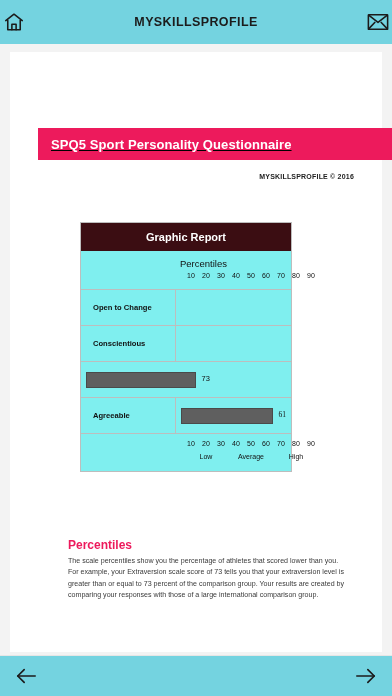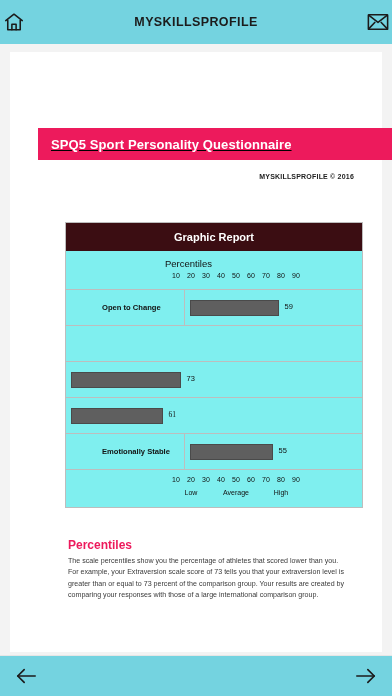--- a/index.html
+++ b/index.html
@@ -88,23 +88,23 @@
     top: 121px;
     font-size: 7px;
     font-weight: bold;
     color: #222;
     letter-spacing: 0.2px;
   }
 
   
   .report {
     position: absolute;
-    left: 55px;
+    left: 70px;
     top: 170px;
-    width: 298px;
+    width: 212px;
     border: 1px solid #bdbdbd;
     border-bottom: none;
   }
   .report-header {
     background: #3b0d12;
     color: #ffffff;
     text-align: center;
     font-size: 11px;
     font-weight: bold;
     padding: 8px 0;
@@ -145,21 +145,20 @@
     width: 95px;
     flex: 0 0 95px;
     font-size: 7.6px;
     font-weight: bold;
     color: #111;
     padding-left: 12px;
     align-self: stretch;
     display: flex;
     align-items: center;
     border-right: 1px solid #bdbdbd;
-    margin-left: 24px;
   }
   .row-barcell {
     flex: 1 1 auto;
     position: relative;
     height: 100%;
     display: flex;
     align-items: center;
     padding-left: 5px;
   }
   .bar-track {
@@ -288,51 +287,38 @@
               <span class="tick" style="left: 90px;">60</span>
               <span class="tick" style="left: 105px;">70</span>
               <span class="tick" style="left: 120px;">80</span>
               <span class="tick" style="left: 135px;">90</span>
             </div>
         </div>
 
         <div>
             <div class="row">
               <div class="row-label">Open to Change</div>
-              <div class="row-barcell">
-                <div class="bar-track">
-                  <div class="bar-fill" style="width: 88.5px;"></div>
-                  <span class="bar-value" style="left: 94.5px;">59</span>
-                </div>
-              </div>
             </div>
             <div class="row">
+              <div class="row-label">Conscientious</div>
             </div>
             <div class="row">
               <div class="row-barcell">
                 <div class="bar-track">
                   <div class="bar-fill" style="width: 109.5px;"></div>
                   <span class="bar-value" style="left: 115.5px;">73</span>
                 </div>
               </div>
             </div>
             <div class="row">
+              <div class="row-label">Agreeable</div>
               <div class="row-barcell">
                 <div class="bar-track">
                   <div class="bar-fill" style="width: 91.5px;"></div>
                   <span class="bar-value" style="left: 97.5px; font-family: Liberation Serif, serif;">61</span>
-                </div>
-              </div>
-            </div>
-            <div class="row">
-              <div class="row-label">Emotionally Stable</div>
-              <div class="row-barcell">
-                <div class="bar-track">
-                  <div class="bar-fill" style="width: 82.5px;"></div>
-                  <span class="bar-value" style="left: 88.5px;">55</span>
                 </div>
               </div>
             </div>
           </div>
 
         <div class="axis-foot">
           <div class="tickrow">
               <span class="tick" style="left: 15px;">10</span>
               <span class="tick" style="left: 30px;">20</span>
               <span class="tick" style="left: 45px;">30</span>

